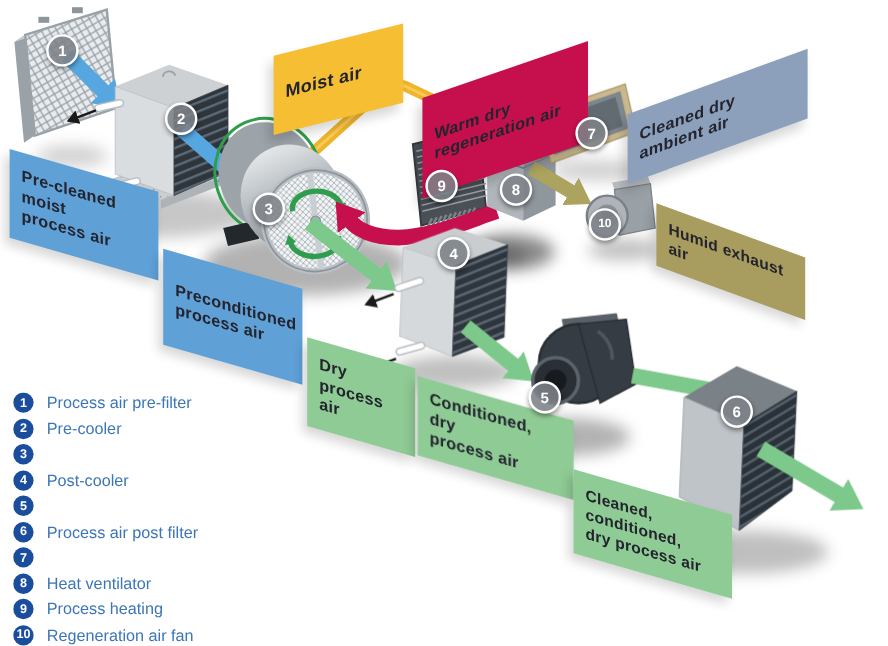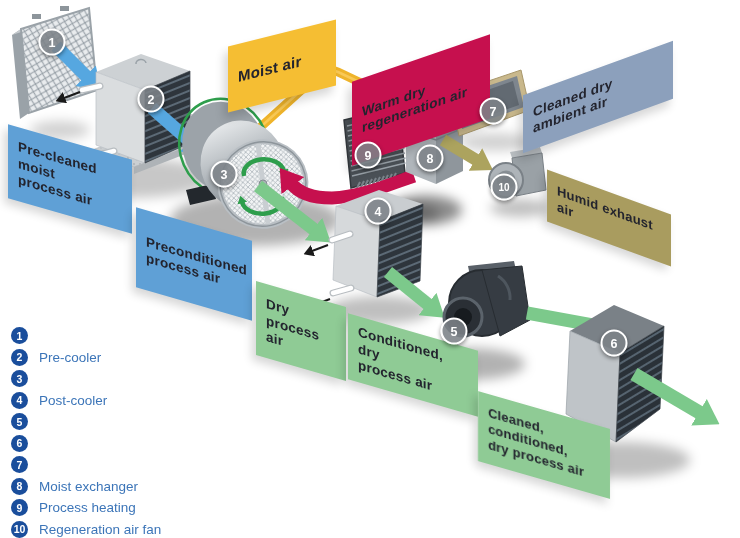--- a/index.html
+++ b/index.html
@@ -294,44 +294,46 @@
   <div class="cbadge" style="left:454px;top:331px">5</div>
   <div class="cbadge" style="left:614px;top:343px">6</div>
   <div class="cbadge" style="left:493px;top:111px">7</div>
   <div class="cbadge" style="left:430px;top:158px">8</div>
   <div class="cbadge" style="left:368px;top:155px">9</div>
   <div class="cbadge sm" style="left:504px;top:187px">10</div>
 
   <div class="legend">
     <div class="lrow">
       <span class="lbadge">1</span>
+      <span class="ltext">Process air pre-filter</span>
       </div>
     <div class="lrow">
       <span class="lbadge">2</span>
       <span class="ltext">Pre-cooler</span>
       </div>
     <div class="lrow">
       <span class="lbadge">3</span>
       </div>
     <div class="lrow">
       <span class="lbadge">4</span>
       <span class="ltext">Post-cooler</span>
       </div>
     <div class="lrow">
       <span class="lbadge">5</span>
       </div>
     <div class="lrow">
       <span class="lbadge">6</span>
+      <span class="ltext">Process air post filter</span>
       </div>
     <div class="lrow">
       <span class="lbadge">7</span>
       </div>
     <div class="lrow">
       <span class="lbadge">8</span>
-      <span class="ltext">Moist exchanger</span>
+      <span class="ltext">Heat ventilator</span>
       </div>
     <div class="lrow">
       <span class="lbadge">9</span>
       <span class="ltext">Process heating</span>
       </div>
     <div class="lrow">
       <span class="lbadge">10</span>
       <span class="ltext">Regeneration air fan</span>
       </div>
   </div>

